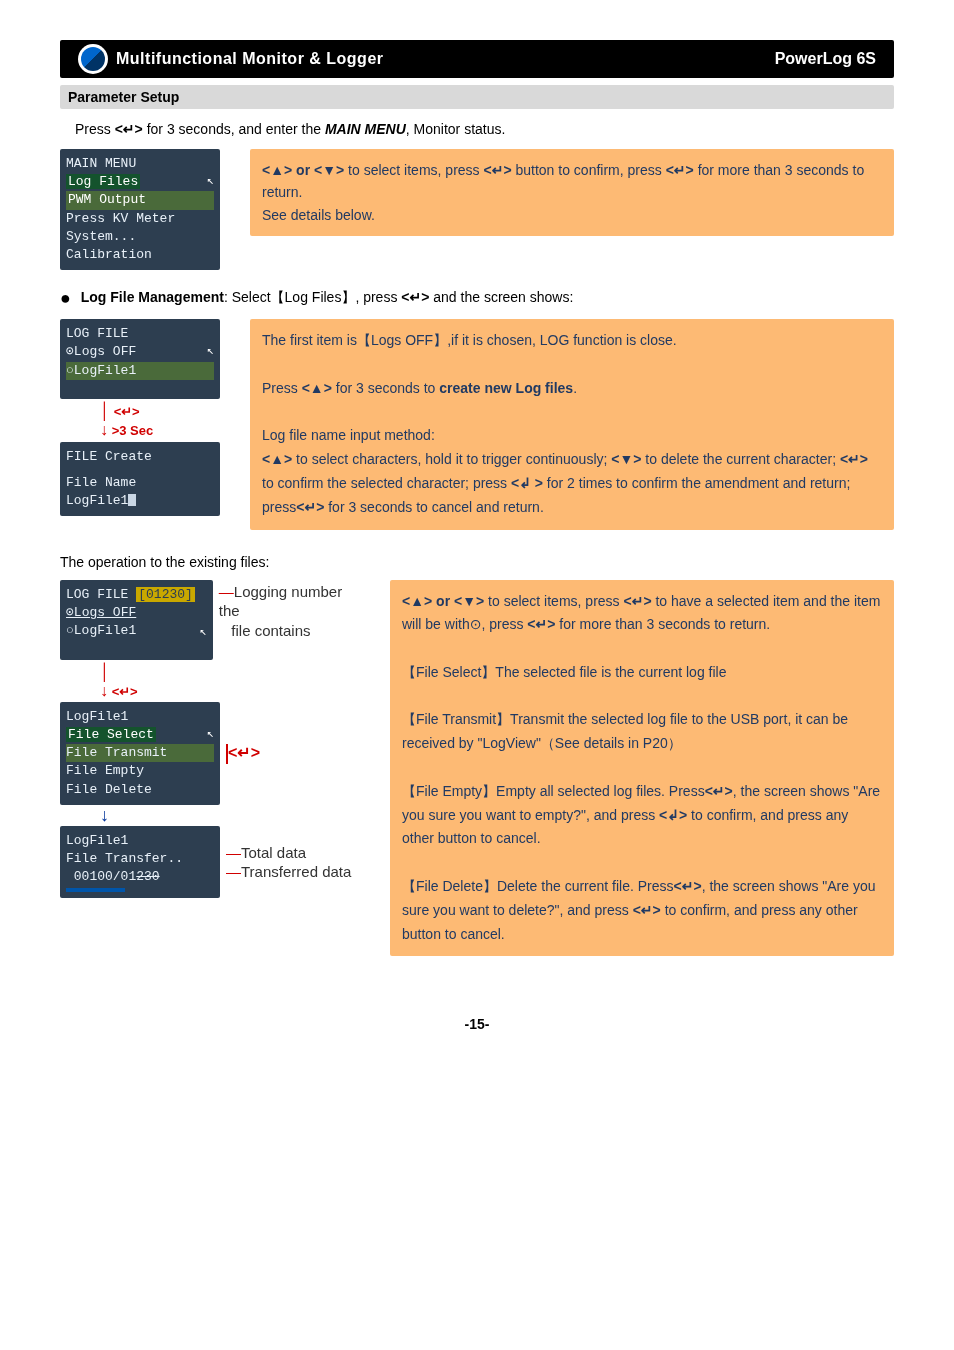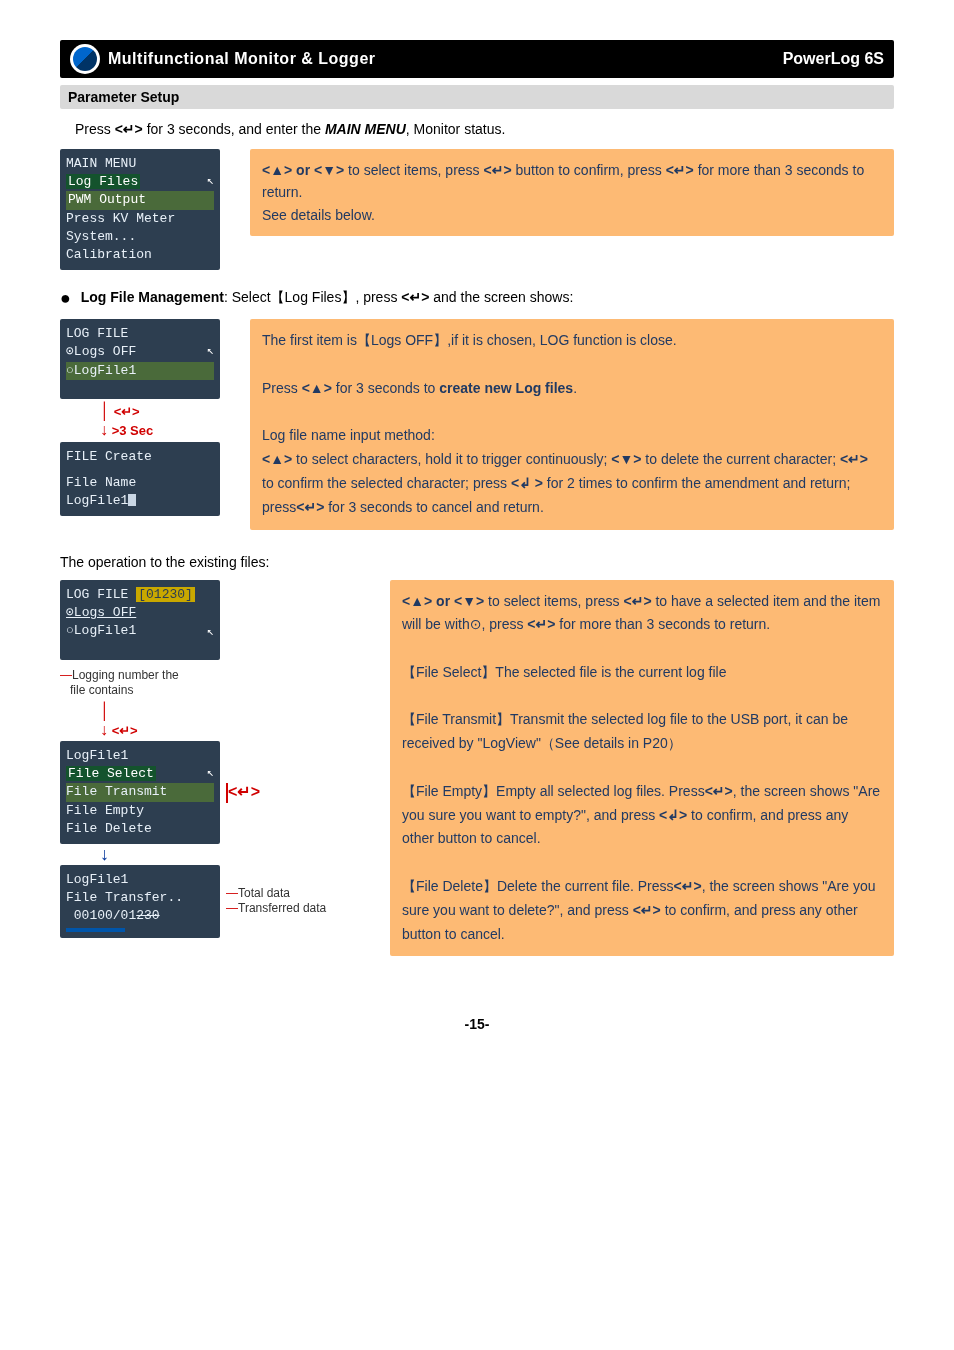--- a/index.html
+++ b/index.html
@@ -1,18 +1,18 @@
 <!DOCTYPE html>
 <html><head>
 <meta charset="utf-8">
 <style>
   * { box-sizing: border-box; margin: 0; padding: 0; }
   body { width: 954px; font-family: Arial, sans-serif; font-size: 14px; color: #000; padding: 0; background: #fff; }
   .page { padding: 40px 60px; }
-  .header { display: flex; align-items: center; justify-content: space-between; background: #000; color: #fff; padding: 4px 10px; font-weight: bold; border-radius: 2px; }
+  .header { display: flex; align-items: center; justify-content: space-between; background: #000; color: #fff; padding: 4px 18px; font-weight: bold; border-radius: 2px; }
   .header-left { display: flex; align-items: center; gap: 8px; }
   .logo { width: 30px; height: 30px; background: #fff; border-radius: 50%; display: inline-flex; align-items: center; justify-content: center; }
   .logo-inner { width: 24px; height: 24px; border-radius: 50%; background: linear-gradient(135deg, #0066cc 50%, #003366 50%); position: relative; }
   .header-title { font-size: 16px; letter-spacing: 0.5px; }
   .header-right { font-size: 16px; }
   .section-title { background: #d9d9d9; padding: 4px 8px; font-weight: bold; margin-top: 7px; border-radius: 2px; }
   .body-text { margin: 12px 15px; }
   .bold { font-weight: bold; }
   .italic-bold { font-weight: bold; font-style: italic; }
   .row { display: flex; gap: 30px; align-items: flex-start; margin-top: 10px; }
@@ -26,21 +26,21 @@
   .bullet-dot { font-size: 18px; vertical-align: middle; margin-right: 6px; }
   .red-arrow { color: #d00000; font-weight: bold; text-align: left; font-family: Arial; }
   .nested-col { display: flex; flex-direction: column; align-items: flex-start; }
   .arrow-down-label { color: #d00000; font-weight: bold; margin-left: 40px; font-size: 13px; line-height: 1.2; margin-top: 2px; margin-bottom: 2px; }
   .yellow { background: #c9a800; color: #2d3e50; padding: 0 2px; }
   .cursor-block { background: #c9d6e4; display: inline-block; width: 8px; height: 12px; vertical-align: middle; }
   .op-heading { margin-top: 24px; margin-bottom: 10px; }
   .diagram { position: relative; width: 300px; }
   .page-num { text-align: center; margin-top: 60px; font-weight: bold; }
   .spacer { height: 8px; }
-  .side-anno { font-size: 12px; color: #333; line-height: 1.3; }
+  .side-anno { font-size: 15px; color: #333; line-height: 1.3; }
   .strike { text-decoration: line-through; }
 </style>
 </head>
 <body>
 
 <div class="page">
 
   <div class="header">
     <div class="header-left">
       <span class="logo">
@@ -105,21 +105,21 @@
       <span>Log file name input method:</span><br>
       <span class="bold">&lt;▲&gt;</span><span> to select characters, hold it to trigger continuously; </span><span class="bold">&lt;▼&gt;</span><span> to delete the current character; </span><span class="bold">&lt;↵&gt;</span><span> to confirm the selected character; press </span><span class="bold">&lt;↲ &gt;</span><span> for 2 times to confirm the amendment and return; press</span><span class="bold">&lt;↵&gt;</span><span> for 3 seconds to cancel and return.</span>
     </div>
   </div>
 
   <p class="op-heading">The operation to the existing files:</p>
 
   <div class="row">
     <div class="diagram nested-col">
 
-      <div style="display:flex; align-items:flex-start; gap:6px;flex-direction:column;">
+      <div style="display:flex; align-items:flex-start; gap:6px;">
         <div class="lcd" style="height:80px">
           <div class="line"><span>LOG FILE </span><span class="yellow"><span>[</span><span>01230</span><span>]</span></span></div>
           <div class="line" style="text-decoration:underline">⊙Logs OFF</div>
           <span class="mouse" style="top:44px">↖</span>
           <div class="line">○LogFile1</div>
         </div>
         <div class="side-anno" style="margin-top:2px">
           <span style="color:#d00000">—</span><span>Logging number the</span><br>
           &nbsp;&nbsp;&nbsp;<span>file contains</span>
         </div>

